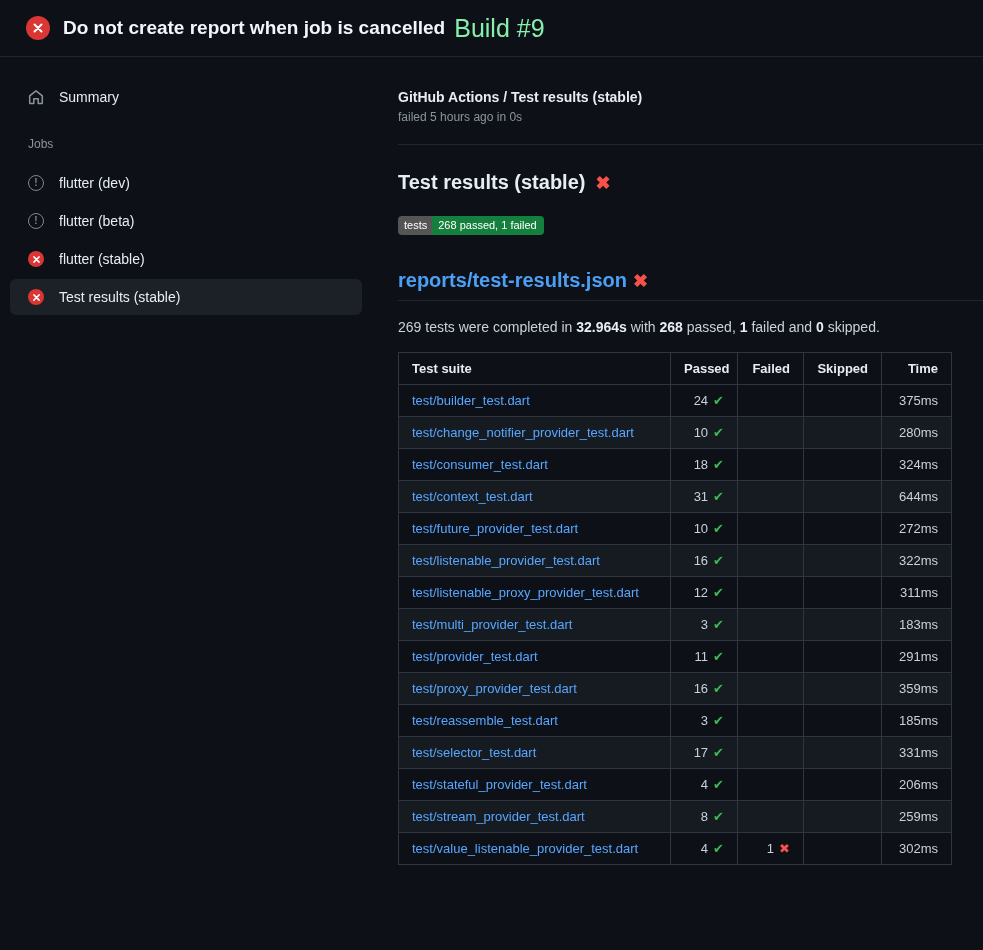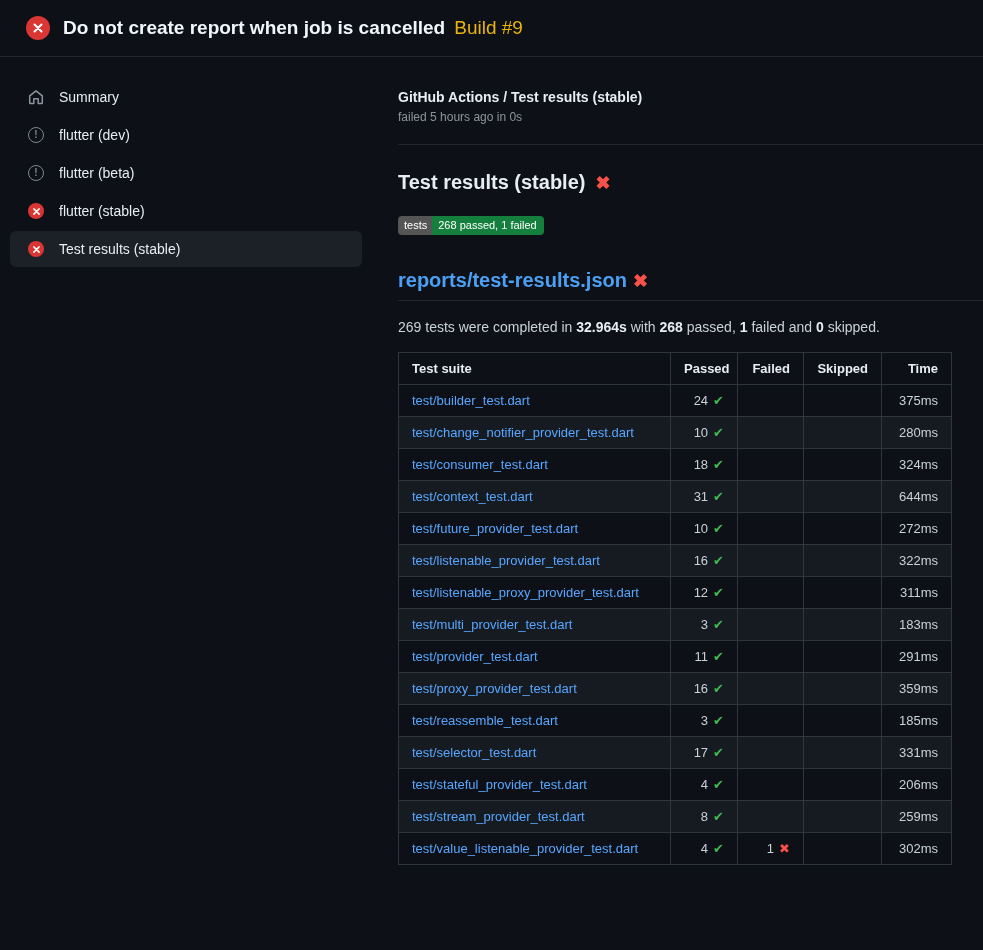--- a/index.html
+++ b/index.html
@@ -15,21 +15,21 @@
     display:flex; align-items:center; gap:13px;
     height:57px; padding:0 26px;
     border-bottom:1px solid #21262d;
   }
   .status-circle {
     width:24px; height:24px; border-radius:50%;
     background:#da3633; flex:none;
     display:flex; align-items:center; justify-content:center;
   }
   .build-title { margin:0; font-size:19px; font-weight:700; color:#f0f6fc; }
-  .build-no { font-size:19px; font-weight:400; color:#eab308; margin-left:-4px; }
+  .build-no { font-size:25px; font-weight:400; color:#86efac; margin-left:-4px; }
 
   
   .layout { display:flex; height:893px; }
   aside { width:372px; flex:none; padding-top:20px; }
   main  { flex:1; min-width:0; padding:32px 32px 0 26px; }
 
   
   .side-item {
     display:flex; align-items:center; gap:15px;
     height:36px; padding:0 18px; margin:2px 10px;
@@ -107,20 +107,21 @@
 <div class="layout">
   <aside>
     <div class="side-item">
       <span class="home-icon">
         <svg viewBox="0 0 16 16" width="16" height="16">
             <path d="M1.7 6.9 8 1.9l6.3 5v7.1c0 .3-.2.5-.5.5h-3.6V9.7H5.8v4.8H2.2c-.3 0-.5-.2-.5-.5Z" fill="none" stroke="#8b949e" stroke-width="1.5" stroke-linejoin="round"></path>
           </svg>
       </span>
       <span class="side-label">Summary</span>
     </div>
+    <div class="jobs-label">Jobs</div>
     <nav>
         <div class="side-item">
           <span class="status-icon neutral">!</span>
           <span class="side-label">flutter (dev)</span>
         </div>
         <div class="side-item">
           <span class="status-icon neutral">!</span>
           <span class="side-label">flutter (beta)</span>
         </div>
         <div class="side-item">

